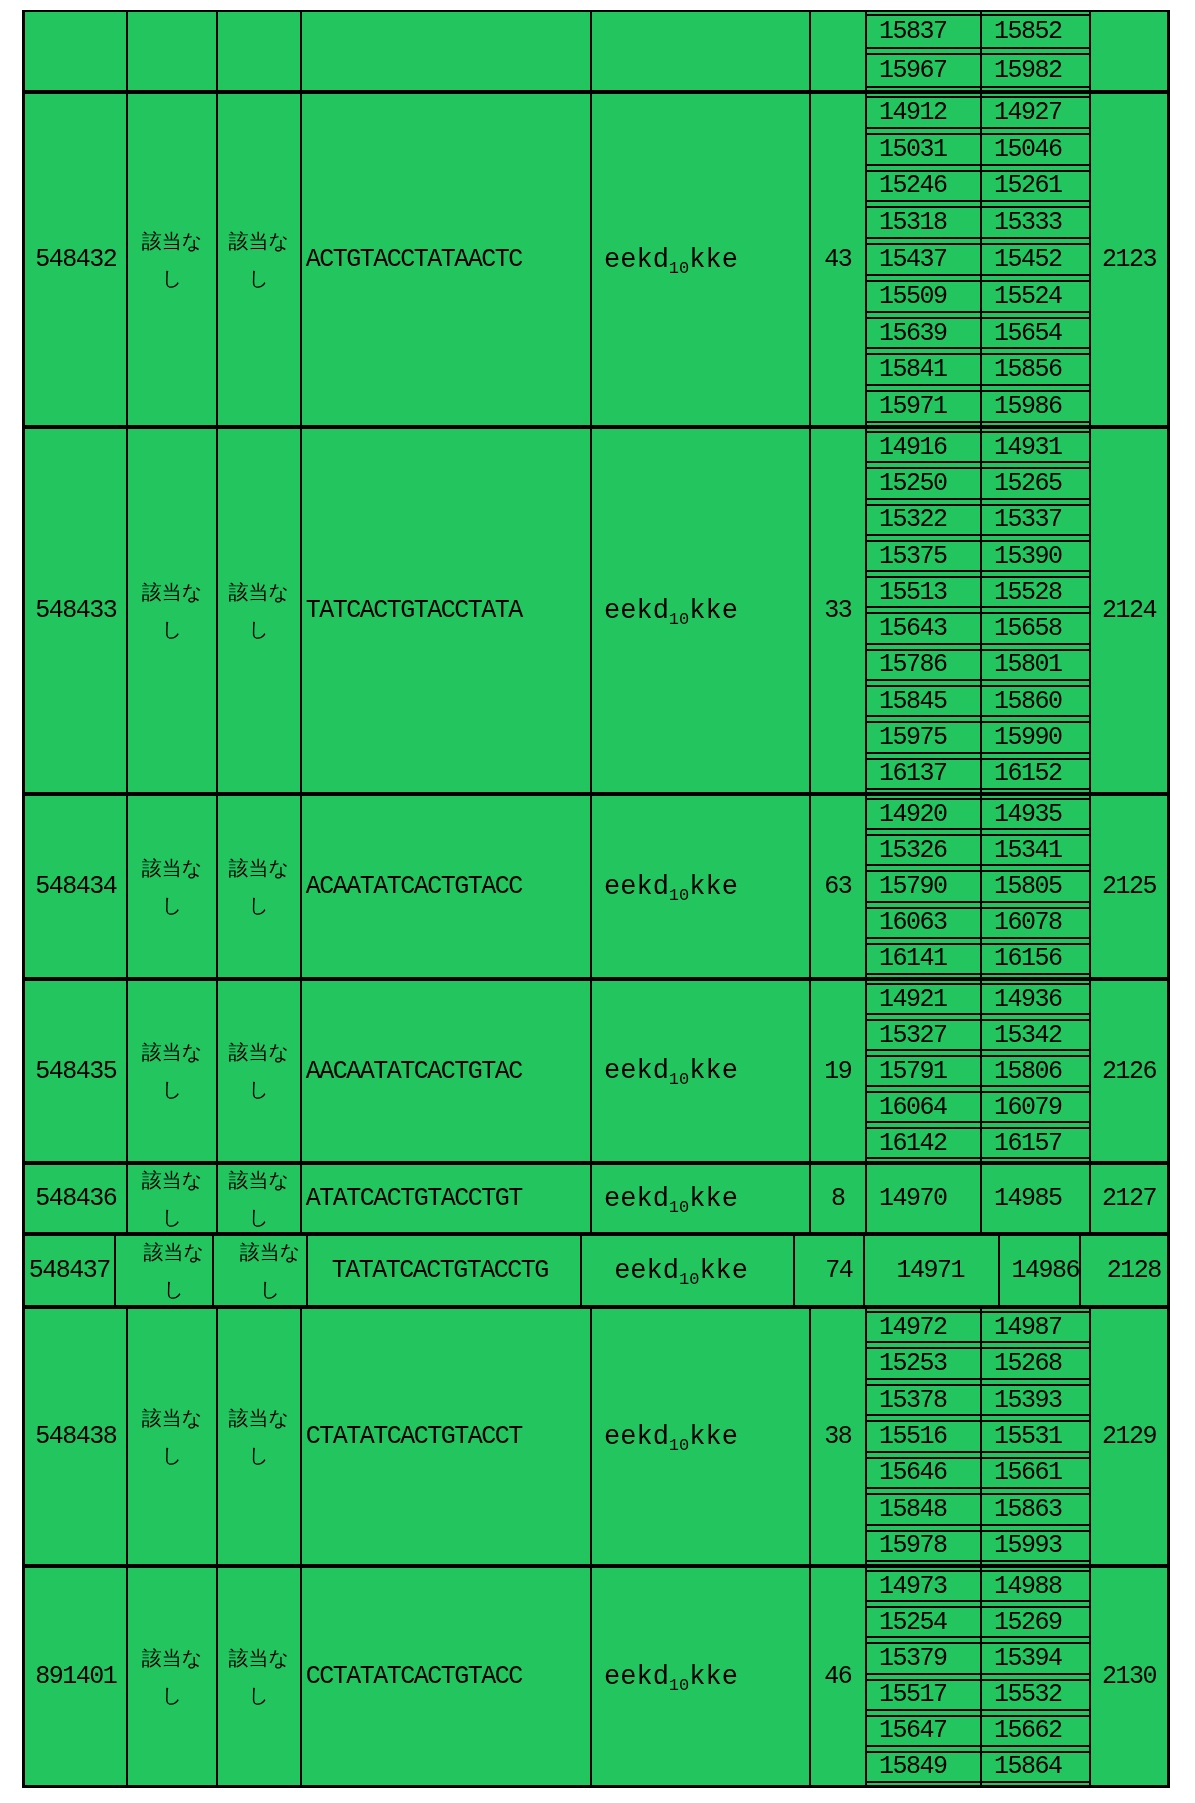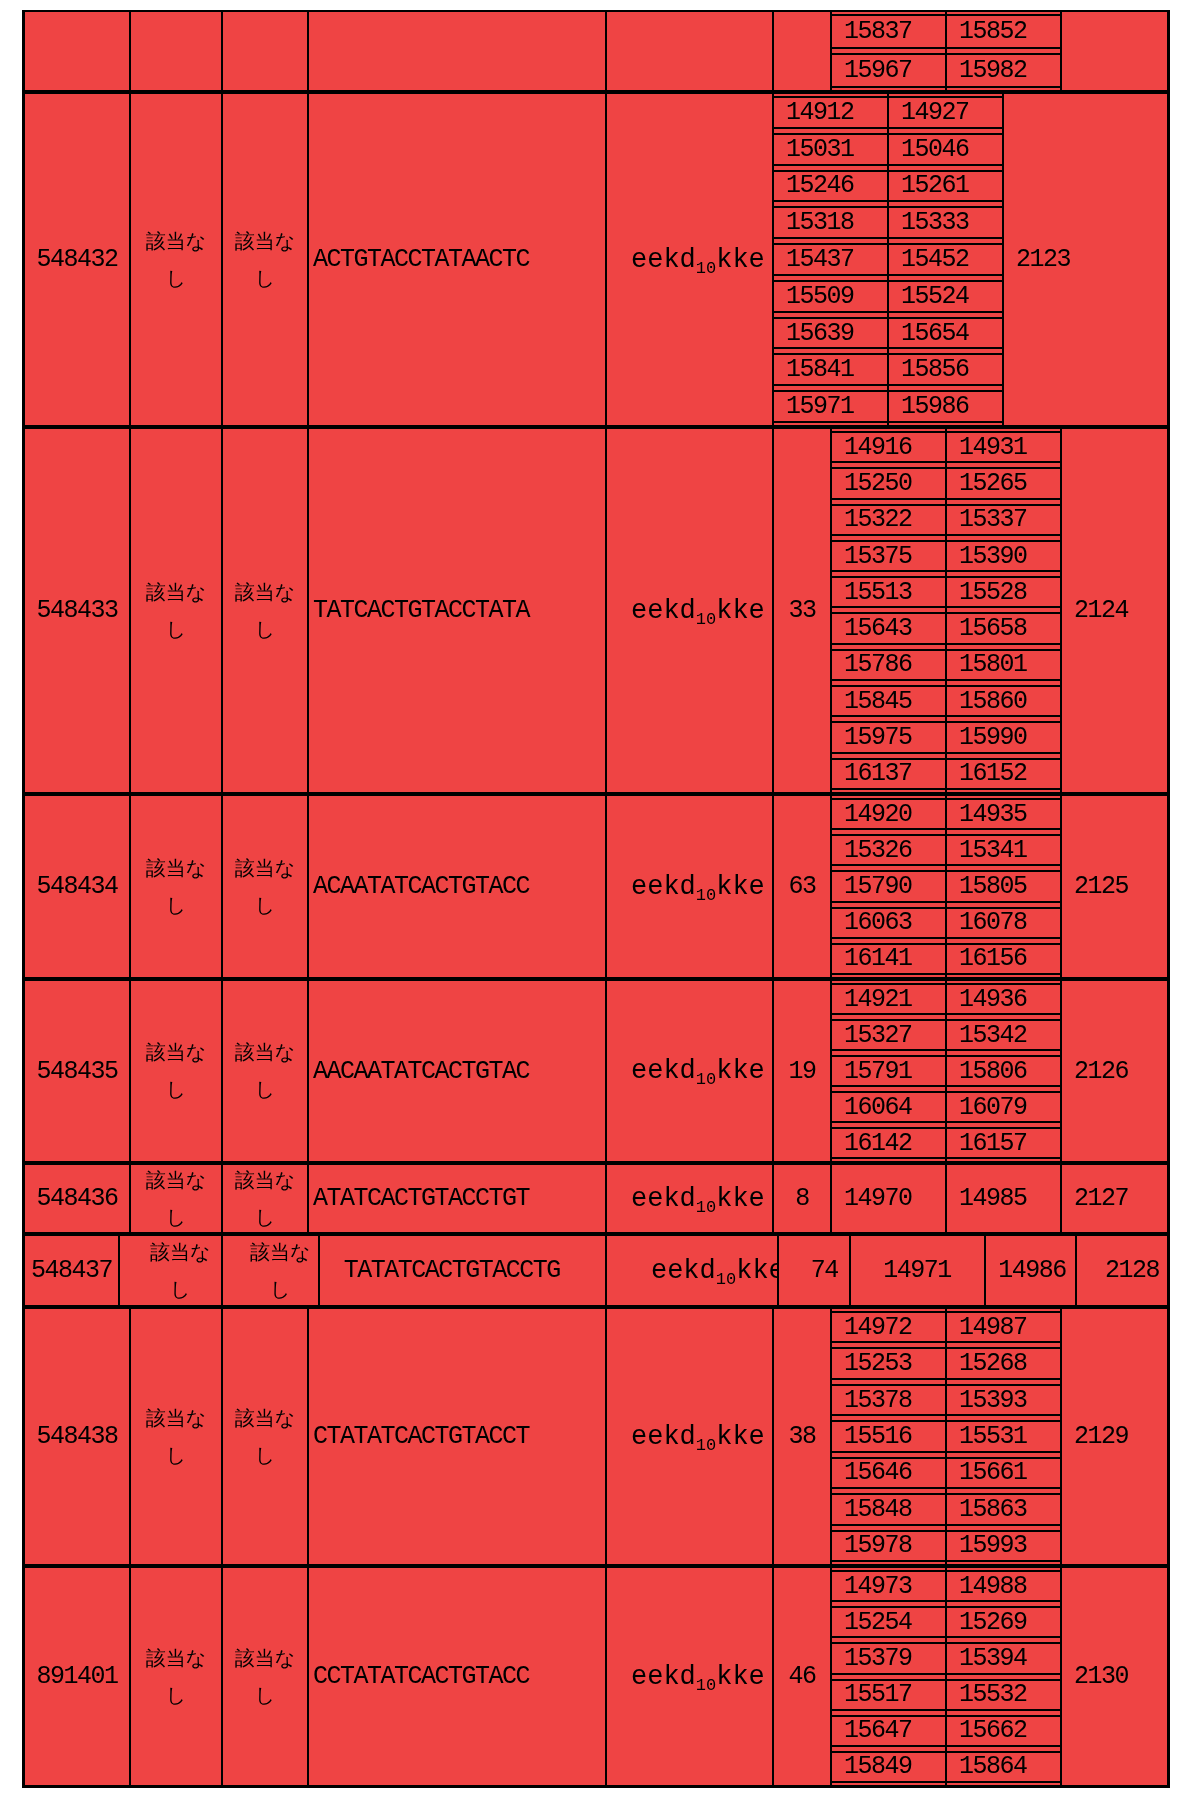--- a/index.html
+++ b/index.html
@@ -13,40 +13,40 @@
     color: #000000;
   }
   .tablewrap {
     position: absolute;
     left: 22px;
     top: 10px;
     width: 1148px;
     box-sizing: border-box;
     border: 3px solid #000;
     border-top-width: 2px;
-    background: #ef4444;
+    background: #22c55e;
   }
   .trow {
     display: flex;
     box-sizing: border-box;
     align-items: stretch;
   }
   .trow + .trow { border-top: 4px solid #000; }
   .cell {
     box-sizing: border-box;
     border-right: 2px solid #000;
     display: flex;
     align-items: center;
     overflow: hidden;
   }
   .c1 { width: 106px; justify-content: center; }
   .c2 { width: 92px;  justify-content: center; }
   .c3 { width: 86px;  justify-content: center; }
   .c4 { width: 298px; padding-left: 4px; }
-  .c5 { width: 167px; padding-left: 24px; }
+  .c5 { width: 224px; padding-left: 12px; }
   .c6 { width: 58px;  justify-content: center; }
   .c78 {
     width: 230px;
     padding: 0;
     position: relative;
     display: flex;
     flex-direction: column;
     align-items: stretch;
   }
   .c9 { width: 78px; border-right: none; justify-content: center; }
@@ -155,20 +155,23 @@
       </div>
       <div class="cell c3">
         <span class="na">該当なし</span>
       </div>
       <div class="cell c4">
         <span class="mono">ACTGTACCTATAACTC</span>
       </div>
       <div class="cell c5">
         <span class="pep"><span>eekd</span><sub>10</sub><span>kke</span></span>
       </div>
+      <div class="cell c6">
+        <span class="mono">43</span>
+      </div>
       <div class="cell c78">
         <div class="pairs-divider"></div>
         <div class="pair">
           <div class="pcell pstart">
             <span class="mono">14912</span>
           </div>
           <div class="pcell pend">
             <span class="mono">14927</span>
           </div>
         </div>

